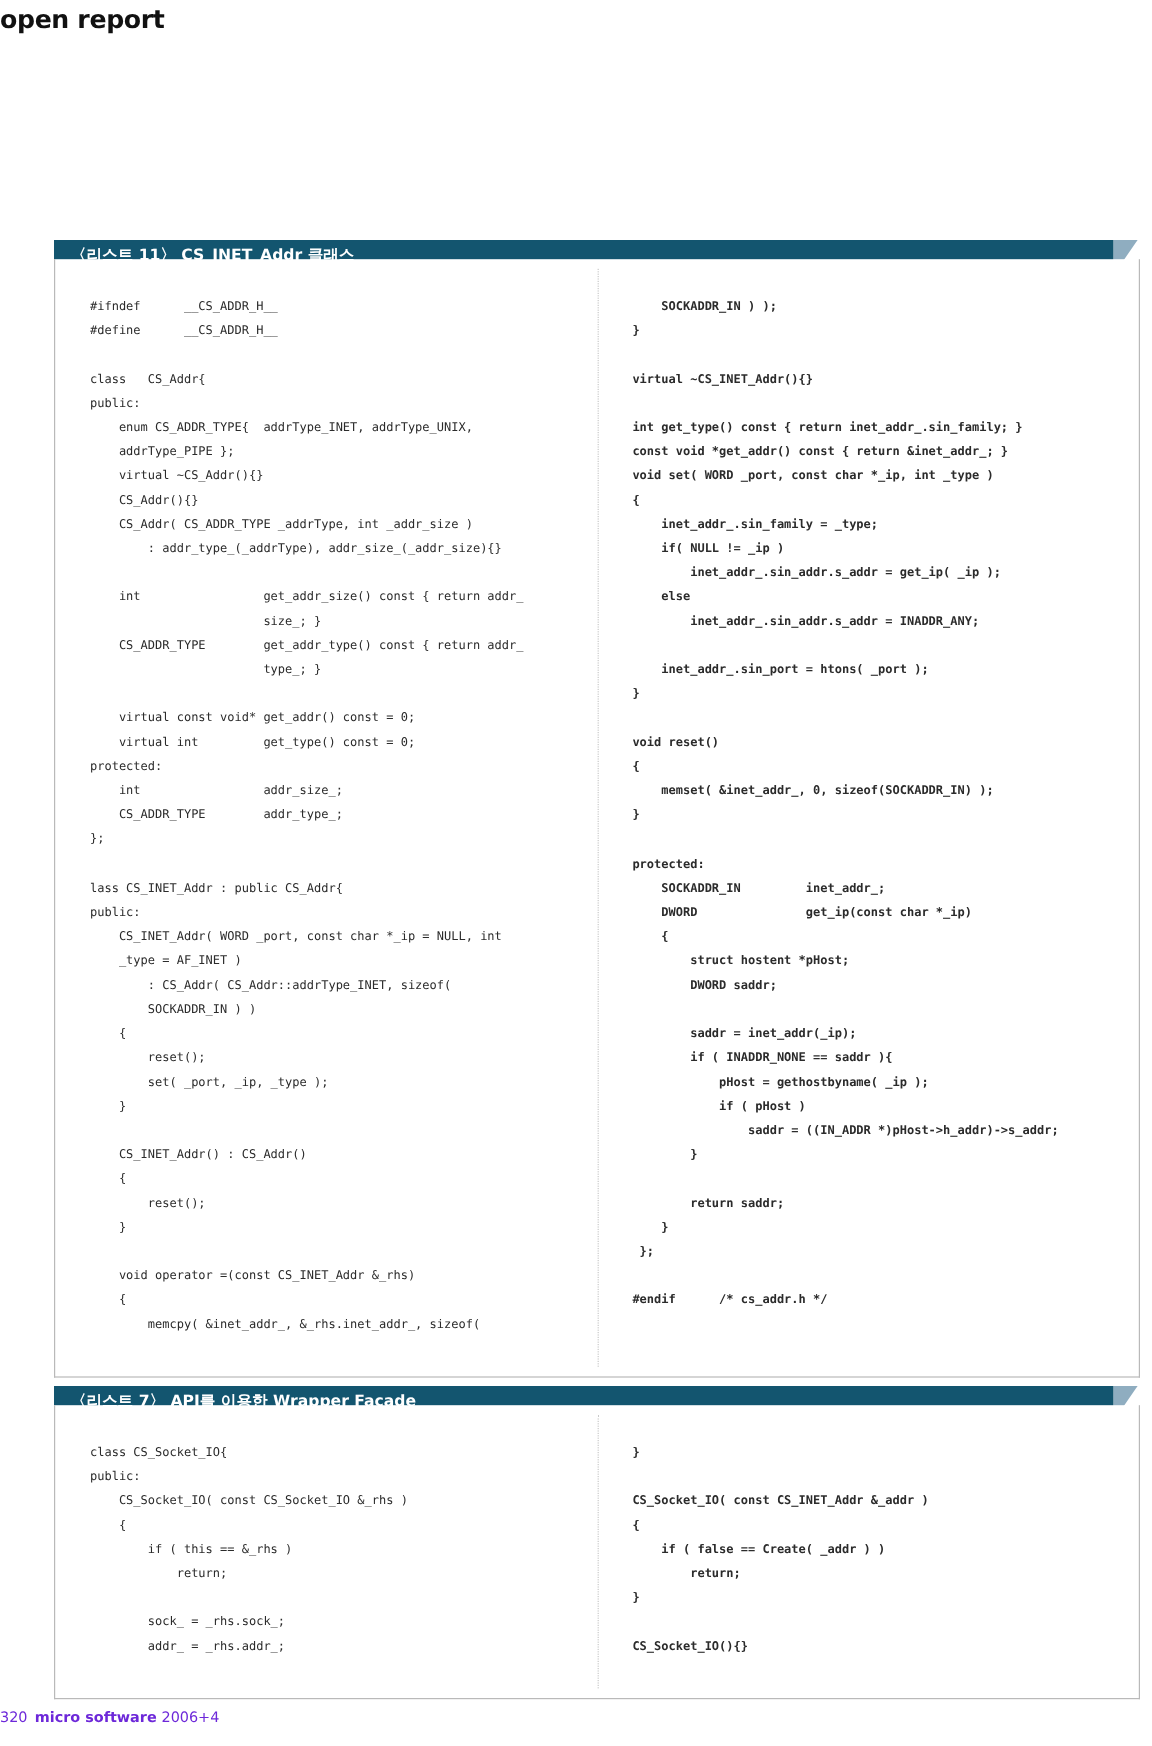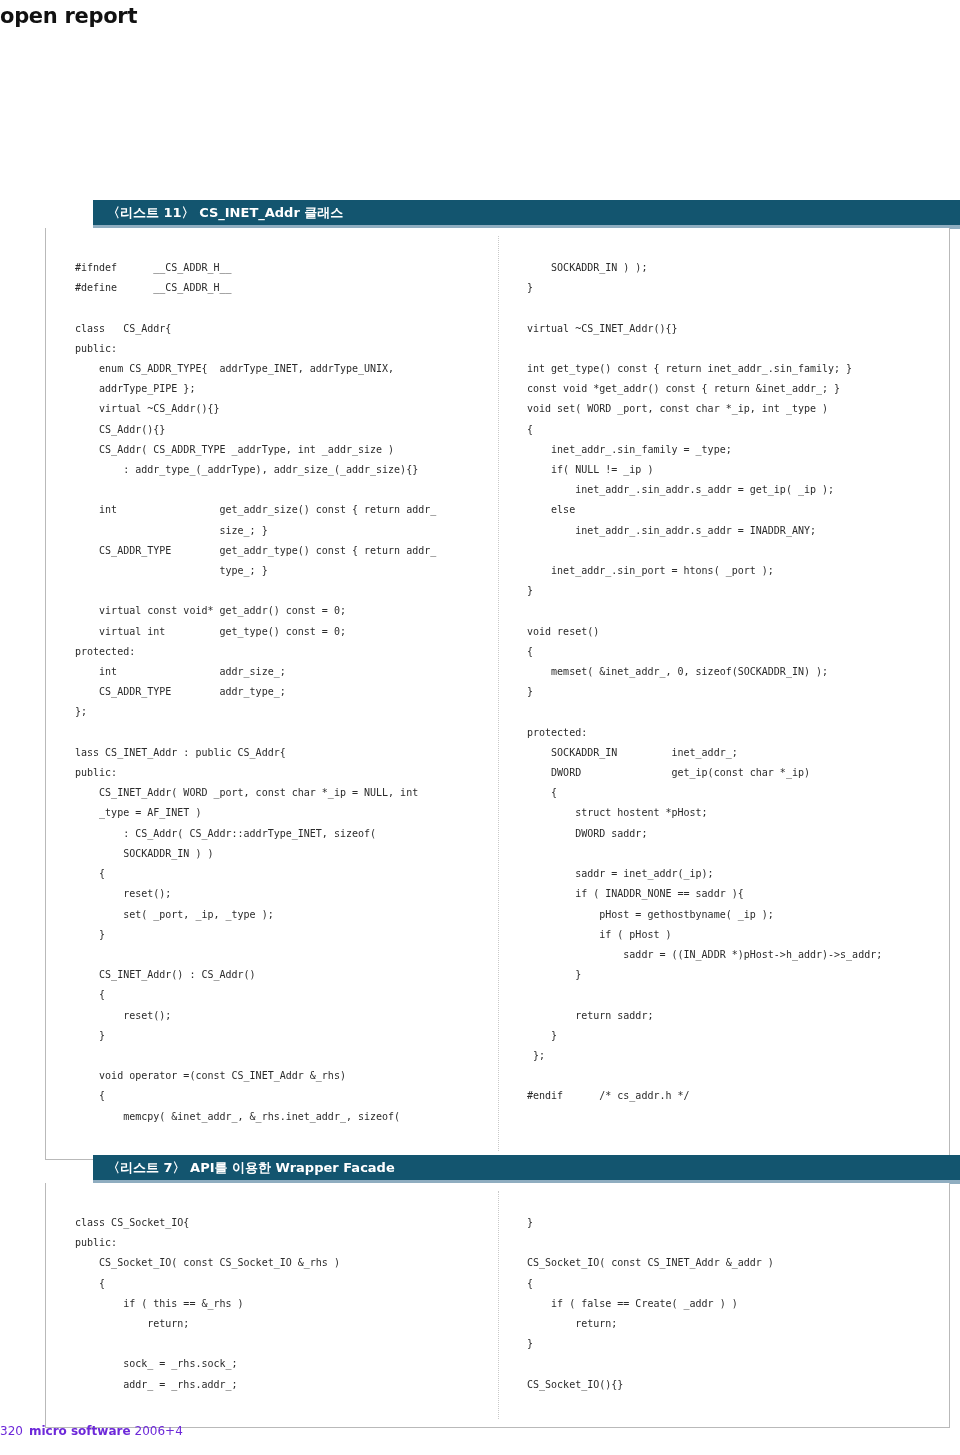--- a/index.html
+++ b/index.html
@@ -29,22 +29,21 @@
   }
 
   
   .listing {
     position: absolute;
     left: 45px;
     width: 905px;
   }
   .listing-header {
     position: relative;
-    height: 28px;
-    margin-left: 48px;
+    height: 16px;
   }
   .listing-header .bar {
     position: absolute;
     left: 0;
     top: 0;
     width: 883px;
     height: 25px;
     background: #13556f;
   }
   .listing-header .bar-underline {
@@ -99,21 +98,21 @@
     bottom: 8px;
     left: 452px;
     width: 0px;
     border-left: 1px dotted #c9c9c9;
   }
   .col {
     box-sizing: border-box;
     padding: 14px 6px 16px 13px;
   }
   .col-left  { width: 453px; }
-  .col-right { width: 450px; padding-left: 12px; }
+  .col-right { width: 450px; padding-left: 12px; font-weight: bold; }
 
   pre.code {
     margin: 16px;
     font-family: "DejaVu Sans Mono", monospace;
     font-size: 10px;
     line-height: 20.2px;
     color: #2b2b2b;
     white-space: pre;
     letter-spacing: 0px;
   }

